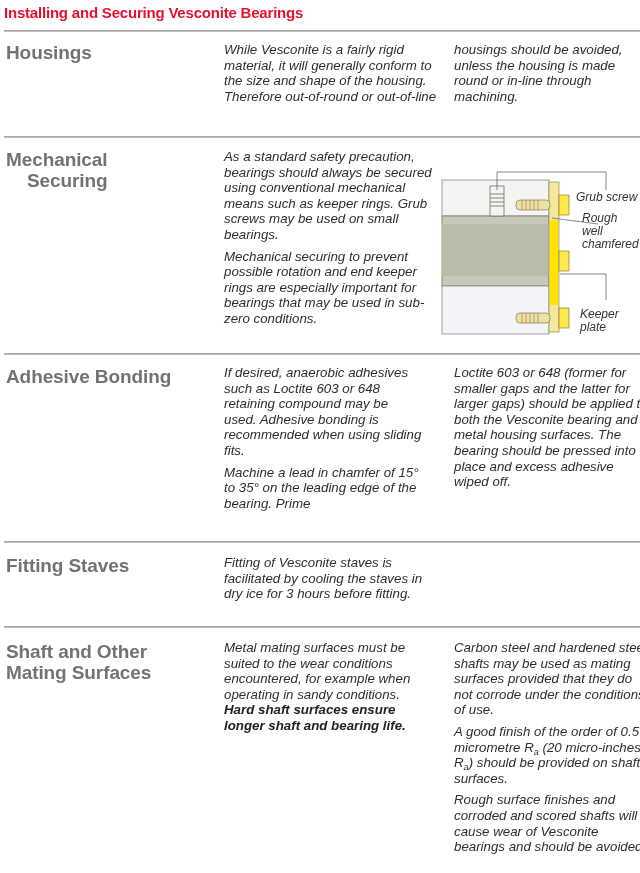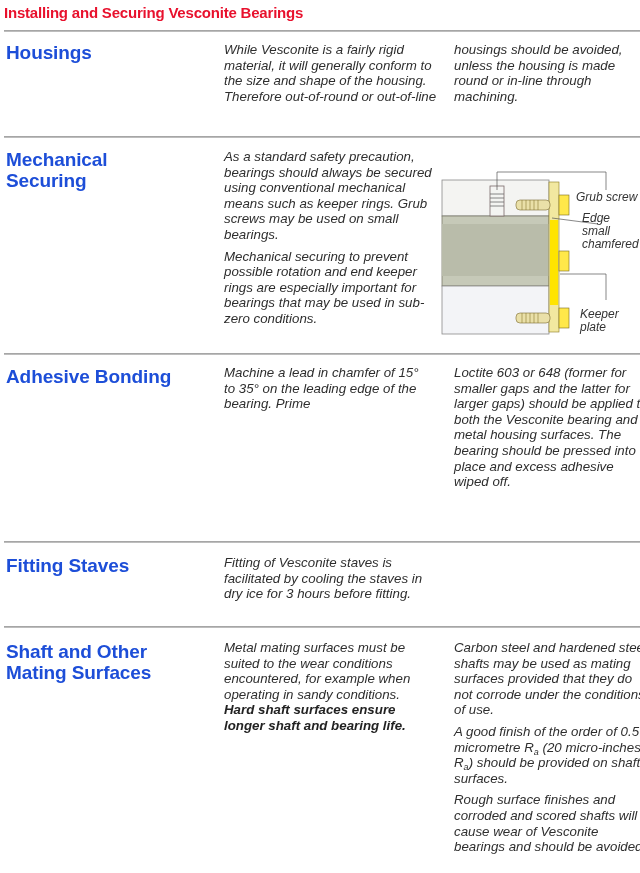--- a/index.html
+++ b/index.html
@@ -12,21 +12,21 @@
     position: absolute; left: 4px; top: 4px;
     font-size: 15px; font-weight: bold; color: #e8112d;
     letter-spacing: -0.2px; margin: 0;
   }
   .rule {
     position: absolute; left: 4px; right: 0; height: 2px;
     background: linear-gradient(#9a9a9a, #c9c9c9);
   }
   .heading {
     position: absolute; left: 6px; margin: 0;
-    font-size: 19px; font-weight: bold; color: #1d4ed8; line-height: 21px;
+    font-size: 19px; font-weight: bold; color: #737373; line-height: 21px;
     letter-spacing: -0.1px;
   }
   .col {
     position: absolute; font-size: 13.3px; line-height: 15.6px; color: #2e2e2e;
   }
   .col p { margin: 0 0 6px 0; font-style: italic; }
   .col b { color: #222; }
   .c1 { left: 224px; width: 214px; }
   .c2 { left: 442px; width: 198px; margin-left: 12px; }
   .diagram { position: absolute; left: 440px; top: 150px; width: 200px; height: 195px; }
@@ -44,21 +44,21 @@
   <div class="col c1" style="top:42px;">
     <p>While Vesconite is a fairly rigid material, it will generally conform to the size and shape of the housing. Therefore out-of-round or out-of-line</p>
   </div>
   <div class="col c2" style="top:42px;">
     <p>housings should be avoided, unless the housing is made round or in-line through machining.</p>
   </div>
 </section>
 <div class="rule" style="top:136px;"></div>
 
 <section>
-  <h2 class="heading" style="top:149px;">
+  <h2 class="heading" style="top:149px;text-align:right;">
     <span>Mechanical</span><br>
     <span>Securing</span>
   </h2>
   <div class="col c1" style="top:149px; width:210px;">
     <p>As a standard safety precaution, bearings should always be secured using conventional mechanical means such as keeper rings. Grub screws may be used on small bearings.</p>
     <p>Mechanical securing to prevent possible rotation and end keeper rings are especially important for bearings that may be used in sub-zero conditions.</p>
   </div>
 
   <div class="diagram">
     <svg width="200" height="195" viewBox="0 0 200 195">
@@ -104,34 +104,35 @@
       <rect x="119" y="158" width="10" height="20" fill="#ffe84a" stroke="#7a6a20" stroke-width="0.6"></rect>
 
       <g stroke="#555" stroke-width="0.7" fill="none">
         <polyline points="57,40 57,22 166,22 166,40"></polyline>
         <line x1="112" y1="68" x2="158" y2="74"></line>
         <polyline points="120,124 166,124 166,150"></polyline>
       </g>
     </svg>
     <div class="lbl" style="left:136px; top:41px;font-style:italic;">Grub screw</div>
     <div class="lbl" style="left:142px; top:62px;">
-      <span>Edge small</span><br>
+      <span>Rough well</span><br>
       <span>chamfered</span>
     </div>
     <div class="lbl" style="left:140px; top:158px;">
       <span>Keeper</span><br>
       <span>plate</span>
     </div>
   </div>
 </section>
 <div class="rule" style="top:353px;"></div>
 
 <section>
   <h2 class="heading" style="top:366px;">Adhesive Bonding</h2>
   <div class="col c1" style="top:365px; width:200px;">
+    <p>If desired, anaerobic adhesives such as Loctite 603 or 648 retaining compound may be used. Adhesive bonding is recommended when using sliding fits.</p>
     <p>Machine a lead in chamfer of 15° to 35° on the leading edge of the bearing. Prime</p>
   </div>
   <div class="col c2" style="top:365px;">
     <p>Loctite 603 or 648 (former for smaller gaps and the latter for larger gaps) should be applied to both the Vesconite bearing and metal housing surfaces. The bearing should be pressed into place and excess adhesive wiped off.</p>
   </div>
 </section>
 <div class="rule" style="top:541px;"></div>
 
 <section>
   <h2 class="heading" style="top:555px;">Fitting Staves</h2>

